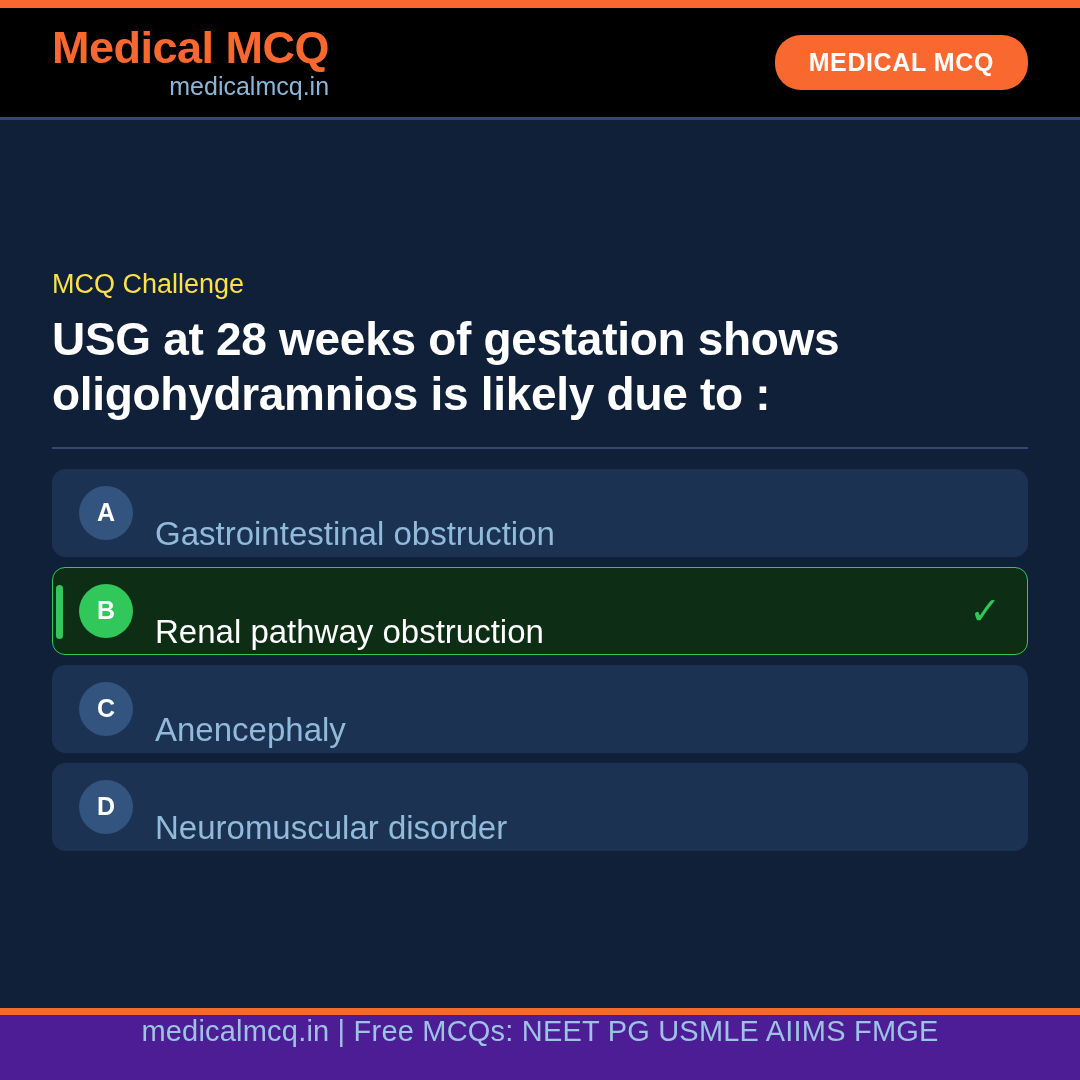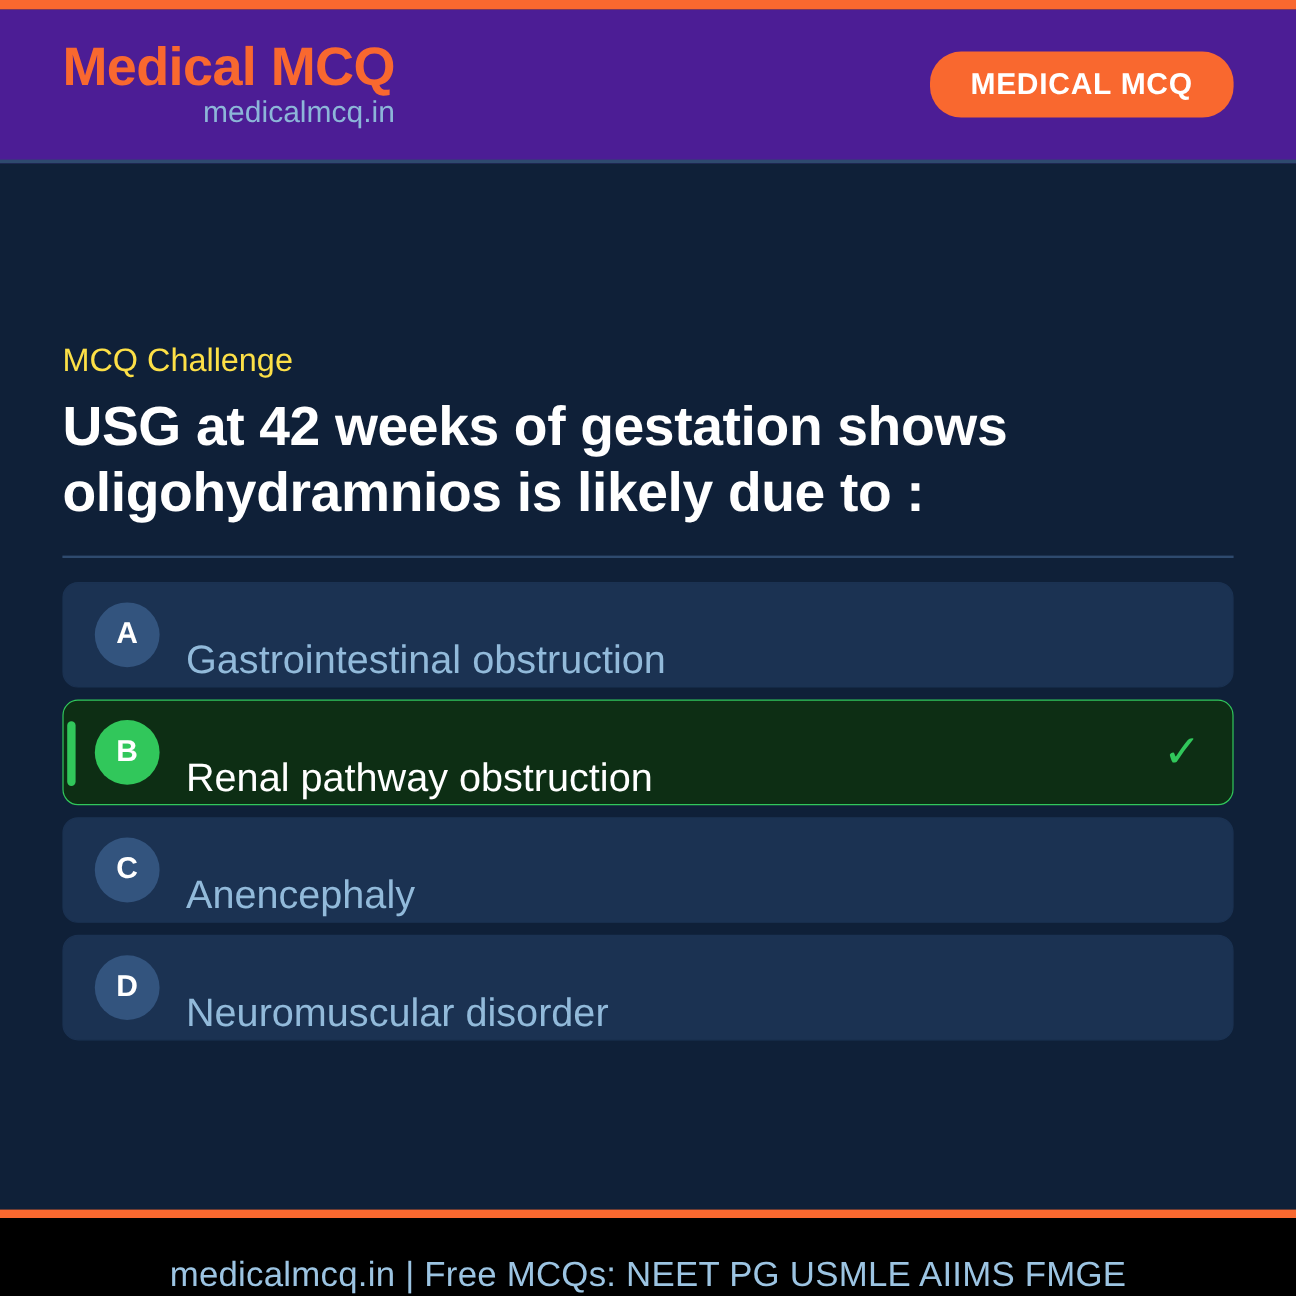--- a/index.html
+++ b/index.html
@@ -26,22 +26,22 @@
   .top-accent {
     height: 8px;
     width: 100%;
     background: #f9682f;
     flex: 0 0 auto;
   }
 
   
   .header {
     flex: 0 0 auto;
-    height: 128px;
-    background: #4c1d95;
+    height: 112px;
+    background: #000000;
     border-bottom: 3px solid #2b4straight;
     border-bottom: 3px solid #2e4a6e;
     display: flex;
     align-items: center;
     justify-content: space-between;
     padding: 0 52px 0 52px;
     box-sizing: border-box;
   }
   .brand-block {
     display: flex;
@@ -187,23 +187,23 @@
   
   .footer-accent {
     height: 7px;
     width: 100%;
     background: #f9682f;
     flex: 0 0 auto;
   }
   .footer {
     flex: 0 0 auto;
     height: 65px;
-    background: #000000;
-    display: flex;
-    align-items: flex-end;
+    background: #4c1d95;
+    display: flex;
+    align-items: flex-start;
     justify-content: center;
     gap: 0;
   }
   .footer-text {
     font-size: 29px;
     color: #9cc4e2;
     letter-spacing: 0.2px;
     white-space: nowrap;
   }
 </style>
@@ -219,21 +219,21 @@
       <div class="brand-title">Medical MCQ</div>
       <div class="brand-sub">medicalmcq.in</div>
     </div>
     <div class="header-badge">MEDICAL MCQ</div>
   </div>
 
   <div class="body">
     <div class="spacer-top"></div>
 
     <div class="eyebrow">MCQ Challenge</div>
-    <div class="question">USG at 42 weeks of gestation shows oligohydramnios is likely due to :</div>
+    <div class="question">USG at 28 weeks of gestation shows oligohydramnios is likely due to :</div>
 
     <div class="divider"></div>
 
     <div class="options">
 
       <div class="option">
 
         <div class="badge">A</div>
         <div class="option-text">Gastrointestinal obstruction</div>
 

